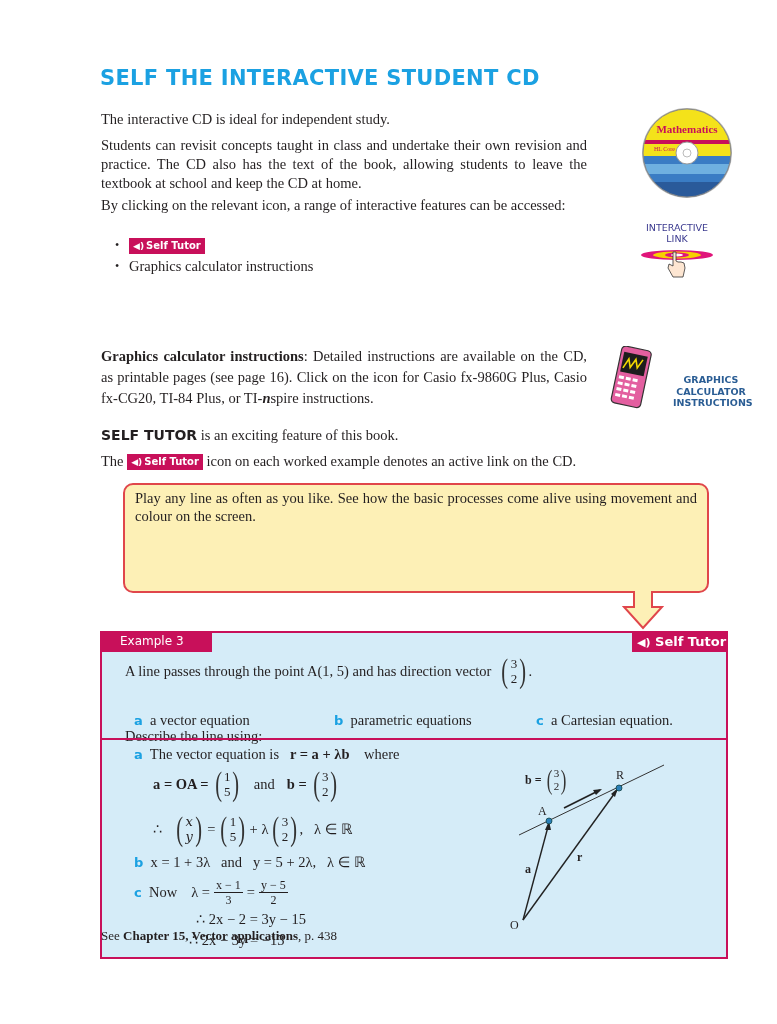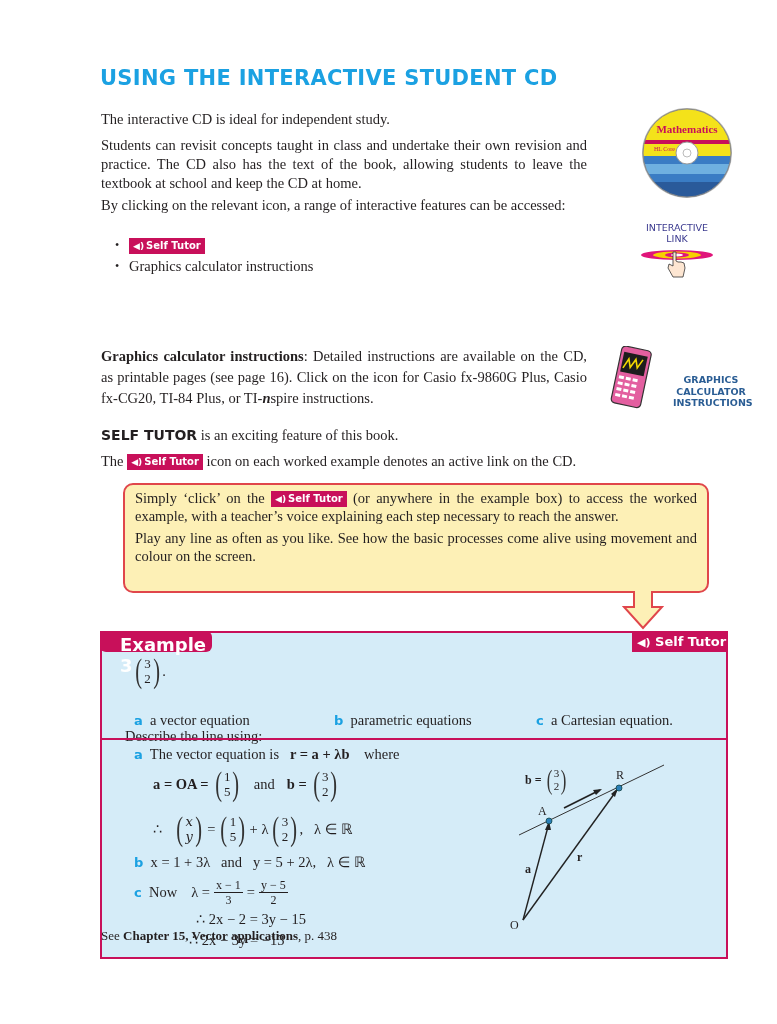--- a/index.html
+++ b/index.html
@@ -14,36 +14,36 @@
     ul.bullets li { position: relative; padding-left: 14px; line-height: 19px; margin-bottom: 2px; text-align: justify; }
     ul.bullets li::before { content: "\2022"; position: absolute; left: 0; top: 0; font-size: 12px; }
     .bold-sans { font-family: "DejaVu Sans", sans-serif; font-weight: bold; font-size: 14px; }
     
     .callout { left: 123px; top: 483px; width: 586px; height: 110px; background: #fdf0b6; border: 2px solid #e0464b; border-radius: 10px; padding: 4px 10px; }
     .callout p { line-height: 18px; text-align: justify; margin-bottom: 4px; }
     .arrow { left: 622px; top: 591px; }
     
     .ex-box { left: 100px; top: 631px; width: 628px; height: 328px; background: #d5ecf8; border: 2px solid #c8105a; border-top: none; }
     .ex-head { left: 100px; top: 631px; width: 628px; height: 22px; border-top: 2px solid #c8105a; }
-    .ex-label { left: 100px; top: 631px; width: 112px; height: 21px; background: #c8105a; color: #fff; font-family: "DejaVu Sans", sans-serif; font-weight: bold; font-size: 18px; padding: 3px 0 0 20px; border-radius: 6px; }
+    .ex-label { left: 100px; top: 631px; width: 112px; height: 21px; background: #c8105a; color: #fff; font-family: "DejaVu Sans", sans-serif; font-weight: normal; font-size: 12px; padding: 3px 0 0 20px; }
     .ex-st { left: 632px; top: 631px; width: 96px; height: 21px; background: #c8105a; color: #fff; font-family: "DejaVu Sans", sans-serif; font-weight: bold; font-size: 13px; padding: 3px 0 0 5px; }
     .ex-divider { left: 100px; top: 738px; width: 628px; height: 2px; background: #c8105a; }
     .lbl { color: #1ba1e2; font-family: "DejaVu Sans", sans-serif; font-weight: bold; font-size: 13px; }
     .math { font-family: "DejaVu Serif", serif; font-style: italic; }
     .vec { display: inline-flex; align-items: center; vertical-align: middle; }
     .vec .par { font-size: 34px; font-weight: 200; line-height: 1; transform: scaleX(0.6); color: #333; }
     .vec .col { display: inline-flex; flex-direction: column; align-items: center; font-size: 13px; line-height: 15px; }
     .frac { display: inline-flex; flex-direction: column; align-items: center; vertical-align: middle; font-size: 12px; line-height: 14px; }
     .frac .num { border-bottom: 1px solid #231f20; padding: 0 2px; }
     .footer { left: 101px; top: 928px; font-size: 13px; color: #231f20; }
   </style>
 </head>
 <body>
 
-<div class="abs title">USING THE INTERACTIVE STUDENT CD</div>
+<div class="abs title">SELF THE INTERACTIVE STUDENT CD</div>
 
 <div class="abs p" style="top:110px;">The interactive CD is ideal for independent study.</div>
 <div class="abs p" style="top:136px;">Students can revisit concepts taught in class and undertake their own revision and practice. The CD also has the text of the book, allowing students to leave the textbook at school and keep the CD at home.</div>
 <div class="abs p" style="top:196px;">By clicking on the relevant icon, a range of interactive features can be accessed:</div>
 
 <ul class="abs bullets">
   <li>
     <span class="st-badge"><span class="spk">◀)</span><span>Self Tutor</span></span>
   </li>
   <li>Graphics calculator instructions</li>
@@ -120,39 +120,37 @@
     </g>
   </svg>
   <div style="position:absolute; left:50px; top:28px; font-family:'DejaVu Sans',sans-serif; font-weight:bold; font-size:9.5px; color:#2a5d94; line-height:11.5px; text-align:center; width:76px;margin-left:19px;">
     <div>GRAPHICS</div>
     <div>CALCULATOR</div>
     <div>INSTRUCTIONS</div>
   </div>
 </div>
 
 <div class="abs callout">
-  <p>
-    <span>Simply ‘click’ on the </span><span class="st-badge"><span class="spk">◀)</span><span>Self Tutor</span></span><span> (or anywhere in the example box) to access the worked example, with a teacher’s voice explaining each step necessary to reach the answer.</span>
-  </p>
   <p>Play any line as often as you like. See how the basic processes come alive using movement and colour on the screen.</p>
 </div>
 <svg class="abs arrow" width="42" height="40" viewBox="0 0 42 40">
   <path d="M12 0 L30 0 L30 16 L40 16 L21 37 L2 16 L12 16 Z" fill="#fdf0b6" stroke="#e0464b" stroke-width="2"></path>
   <rect x="13" y="0" width="16" height="3" fill="#fdf0b6"></rect>
 </svg>
 
 <div class="abs ex-box"></div>
 <div class="abs ex-head"></div>
 <div class="abs ex-label">Example 3</div>
 <div class="abs ex-st">
   <span style="font-size:11px;">◀)</span>
   <span>Self Tutor</span>
 </div>
 
 <div class="abs" style="left:125px; top:654px; display:flex; align-items:center;">
+  <span>A line passes through the point  A(1, 5)  and has direction vector</span>
   <span class="vec" style="margin-left:8px;">
     <span class="par">(</span>
       <span class="col">
         <span>3</span>
         <span>2</span>
       </span>
       <span class="par">)</span>
   </span>
     <span>.</span>
 </div>

